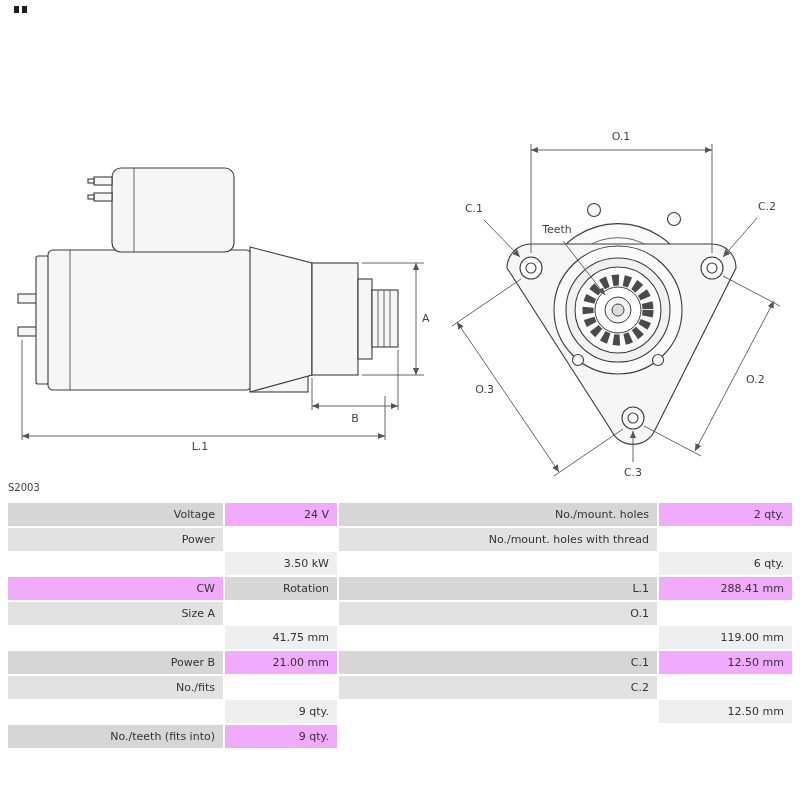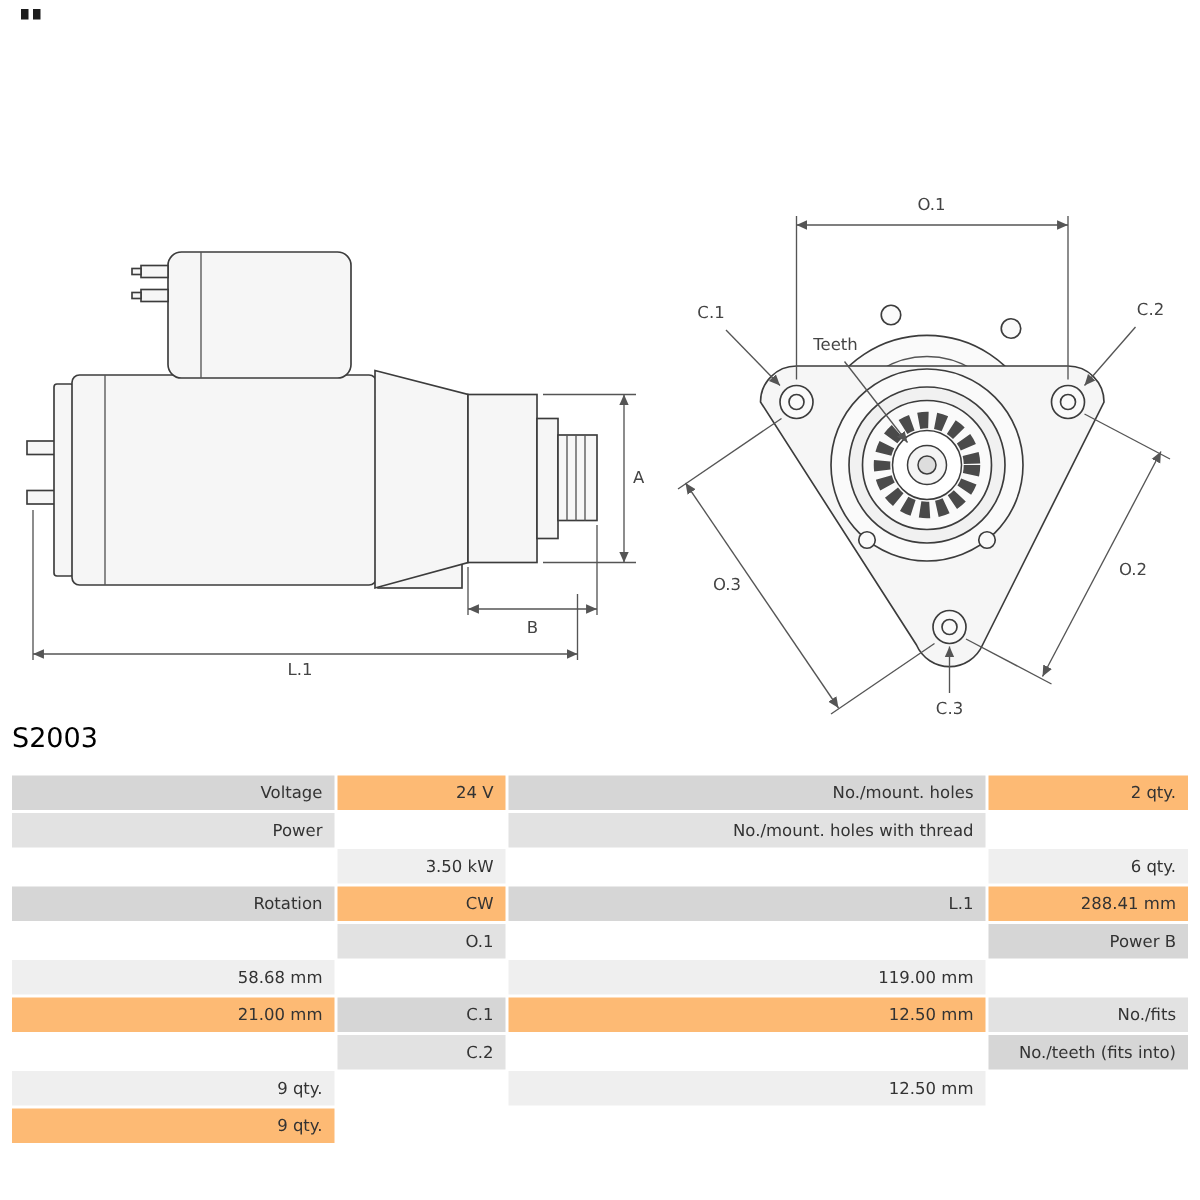--- a/index.html
+++ b/index.html
@@ -9,34 +9,34 @@
     position:relative;
   }
   .corner-mark{position:absolute;top:6px;left:14px;display:flex;gap:3px;}
   .corner-mark i{display:block;width:5px;height:7px;background:#1d1d1d;}
   .drawing-wrap{position:absolute;top:0;left:0;width:800px;height:480px;}
   svg text{font-size:11px;fill:#444;}
   svg .dim{stroke:#555;stroke-width:0.9;fill:none;}
   svg .part{stroke:#3c3c3c;stroke-width:1.1;fill:#f6f6f6;}
   svg .part-light{stroke:#3c3c3c;stroke-width:1.1;fill:#fafafa;}
   .part-number{
-    position:absolute;top:482px;left:8px;font-size:18px;color:#000000;
+    position:absolute;top:482px;left:8px;font-size:10px;color:#404040;
   }
   .spec-table{
-    position:absolute;top:517px;left:8px;width:784px;
+    position:absolute;top:503px;left:8px;width:784px;
     display:grid;grid-template-columns:215px 112px 318px 133px;
     gap:2px;background:#ffffff;
   }
   .cell{
     height:23px;line-height:23px;font-size:11px;color:#333;
     text-align:right;padding-right:8px;box-sizing:border-box;
     white-space:nowrap;overflow:hidden;
   }
   .cell.lbl0{background:#d6d6d6;}
-  .cell.val0{background:#fdba74;padding-left:30px;}
+  .cell.val0{background:#f0abfc;padding-left:30px;}
   .cell.lbl1{background:#e2e2e2;padding-left:12px;}
   .cell.val1{background:#efefef;margin-top:24px;}
   .cell.empty{background:transparent;}
 </style>
 </head>
 <body>
 
 <div class="corner-mark">
     <i></i>
     <i></i>
@@ -151,25 +151,26 @@
 
 <div class="spec-table">
     <div class="cell lbl0">Voltage</div>
     <div class="cell val0">24 V</div>
     <div class="cell lbl0">No./mount. holes</div>
     <div class="cell val0">2 qty.</div>
     <div class="cell lbl1">Power</div>
     <div class="cell val1">3.50 kW</div>
     <div class="cell lbl1">No./mount. holes with thread</div>
     <div class="cell val1">6 qty.</div>
+    <div class="cell val0">CW</div>
     <div class="cell lbl0">Rotation</div>
-    <div class="cell val0">CW</div>
     <div class="cell lbl0">L.1</div>
     <div class="cell val0">288.41 mm</div>
-    <div class="cell val1">58.68 mm</div>
+    <div class="cell lbl1">Size A</div>
+    <div class="cell val1">41.75 mm</div>
     <div class="cell lbl1">O.1</div>
     <div class="cell val1">119.00 mm</div>
     <div class="cell lbl0">Power B</div>
     <div class="cell val0">21.00 mm</div>
     <div class="cell lbl0">C.1</div>
     <div class="cell val0">12.50 mm</div>
     <div class="cell lbl1">No./fits</div>
     <div class="cell val1">9 qty.</div>
     <div class="cell lbl1">C.2</div>
     <div class="cell val1">12.50 mm</div>

